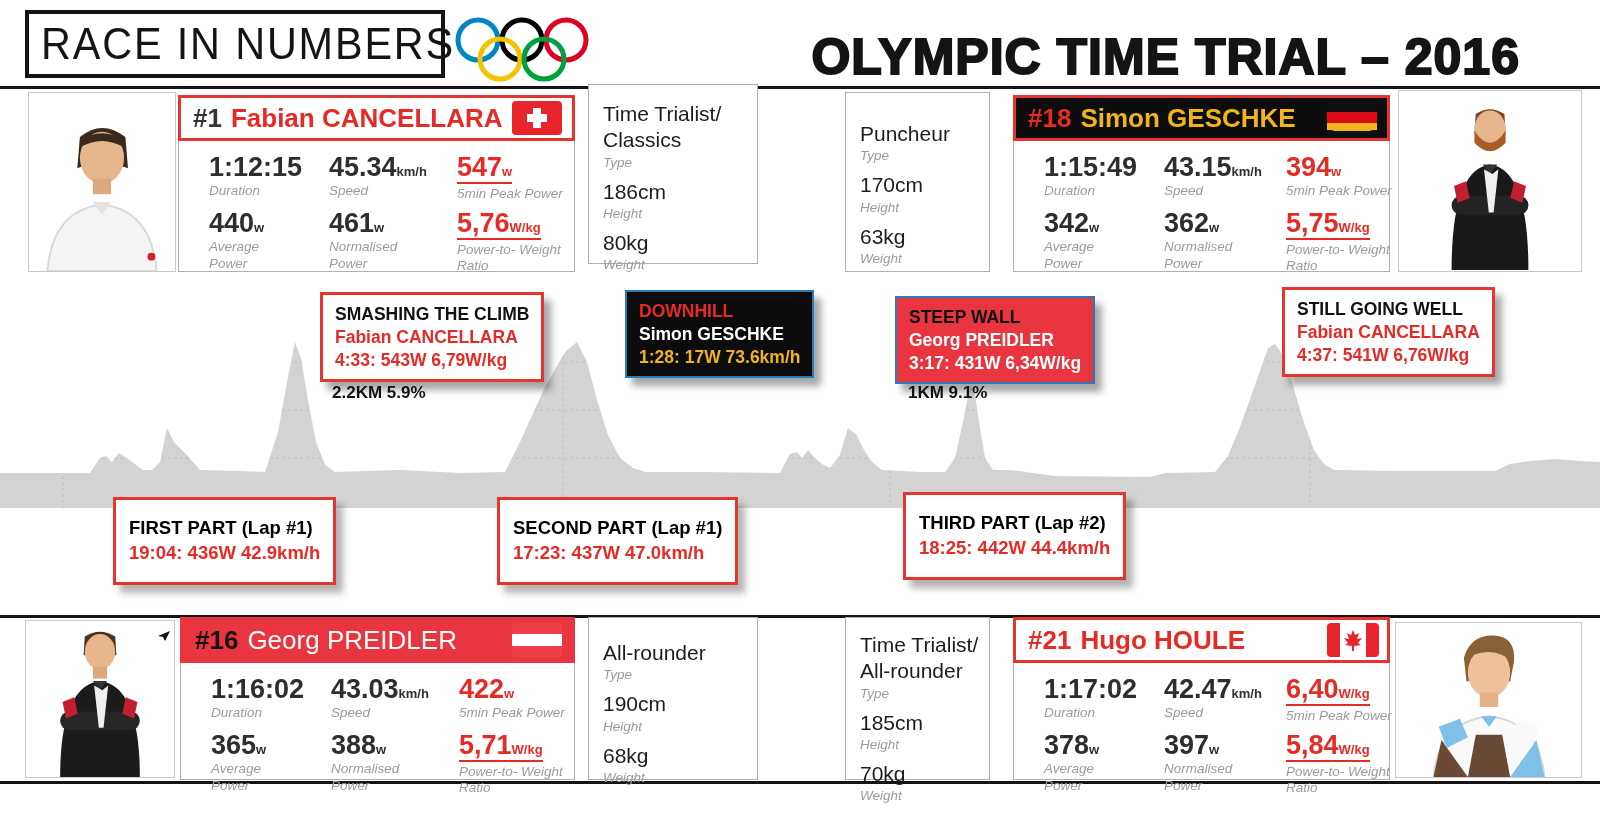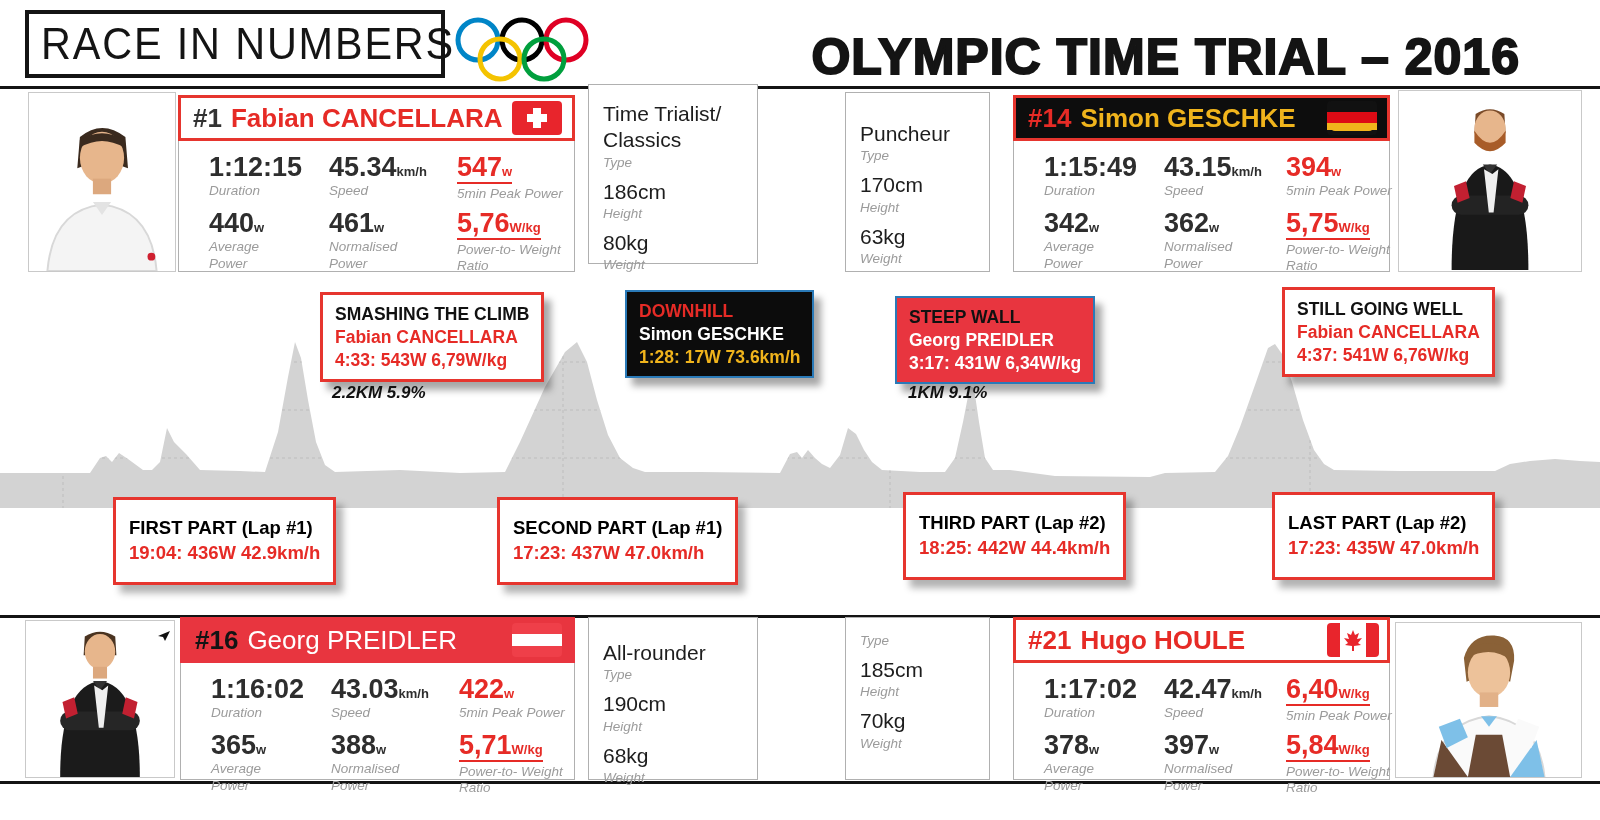--- a/index.html
+++ b/index.html
@@ -50,21 +50,21 @@
   .tb-v{font-size:21px;color:#1d1d1d;line-height:1.25;}
   .tb-l{font-size:13.5px;font-style:italic;color:var(--label);margin:1px 0 9px 0;}
 
   
   .ann{position:absolute;padding:8px 12px;font-weight:bold;font-size:17.5px;line-height:1.3;
     white-space:nowrap;box-shadow:7px 8px 7px rgba(0,0,0,.35);}
   .ann-white{background:#fff;border:3px solid var(--red);}
   .ann-black{background:#0c0c0c;border:2px solid #2a7ab8;}
   .ann-red{background:var(--boxred);border:2px solid #2a7ab8;}
   .t-black{color:#111;} .t-red{color:var(--textred);} .t-white{color:#fff;} .t-gold{color:var(--gold);}
-  .grade{position:absolute;font-weight:bold;font-size:17px;color:#111;white-space:nowrap;font-style:italic;}
+  .grade{position:absolute;font-weight:bold;font-size:17px;color:#111;white-space:nowrap;}
 
   .lap{position:absolute;background:#fff;border:3px solid var(--red);padding:16px 13px;
     font-weight:bold;font-size:18.5px;line-height:1.35;white-space:nowrap;box-shadow:7px 8px 7px rgba(0,0,0,.3);}
   .lap .lv{color:var(--textred);}
 
   .profile-svg{position:absolute;left:0;top:272px;}
   .cursor{position:absolute;left:155px;top:628px;}
 </style>
 </head>
 <body>
@@ -164,21 +164,21 @@
     <div class="tb-v">Puncheur</div>
     <div class="tb-l">Type</div>
     <div class="tb-v">170cm</div>
     <div class="tb-l">Height</div>
     <div class="tb-v">63kg</div>
     <div class="tb-l">Weight</div>
   </div>
 
   <div class="card narrow" style="left:1013px;top:95px;width:377px;height:177px">
     <div class="card-head head-black">
-      <span class="num" style="color:var(--textred)">#14</span>
+      <span class="num" style="color:var(--textred)">#18</span>
       <span style="color:var(--gold)">Simon GESCHKE</span>
       <span class="flag">
         <svg width="50" height="34" viewBox="0 0 50 34">
             <rect width="50" height="34" rx="4" fill="#111"></rect>
             <path d="M0,11 h50 v12 h-50 Z" fill="#dd0b15"></path>
             <path d="M4,23 h42 a4,4 0 0 1 0,0 v3 a4,4 0 0 1 -4,4 h-34 a4,4 0 0 1 -4,-4 Z" fill="#f0b41c"></path>
             <rect x="0" y="22" width="50" height="7" fill="#f0b41c"></rect>
           </svg>
       </span>
     </div>
@@ -282,24 +282,20 @@
       <div class="lv">19:04: 436W 42.9km/h</div>
     </div>
   <div class="lap" style="left:497px;top:497px">
     <div class="lt">SECOND PART (Lap #1)</div>
       <div class="lv">17:23: 437W 47.0km/h</div>
     </div>
   <div class="lap" style="left:903px;top:492px">
     <div class="lt">THIRD PART (Lap #2)</div>
       <div class="lv">18:25: 442W 44.4km/h</div>
     </div>
-  <div class="lap" style="left:1272px;top:492px">
-    <div class="lt">LAST PART (Lap #2)</div>
-      <div class="lv">17:23: 435W 47.0km/h</div>
-    </div>
 
   <div class="rule" style="top:615px"></div>
   <div class="rule" style="top:781px"></div>
 
   <div class="photo" style="left:25px;top:620px;width:150px;height:158px">
     <svg width="118" height="150" viewBox="0 0 100 128">
       <path d="M37,8 Q50,0 63,8 L64,24 L36,24 Z" fill="#4a3320"></path>
       <ellipse cx="50" cy="21" rx="13" ry="15" fill="#e7b68c"></ellipse>
       <rect x="44" y="34" width="12" height="10" fill="#dca87e"></rect>
       <path d="M16,128 Q16,50 50,46 Q84,50 84,128 Z" fill="#1b1b1b"></path>
@@ -356,20 +352,21 @@
   <div class="type-box" style="left:588px;top:617px;width:170px;height:163px;padding-top:22px">
     <div class="tb-v">All-rounder</div>
     <div class="tb-l">Type</div>
     <div class="tb-v">190cm</div>
     <div class="tb-l">Height</div>
     <div class="tb-v">68kg</div>
     <div class="tb-l">Weight</div>
   </div>
 
   <div class="type-box" style="left:845px;top:617px;width:145px;height:163px;padding-top:14px">
+    <div class="tb-v">Time Trialist/ All-rounder</div>
     <div class="tb-l">Type</div>
     <div class="tb-v">185cm</div>
     <div class="tb-l">Height</div>
     <div class="tb-v">70kg</div>
     <div class="tb-l">Weight</div>
   </div>
 
   <div class="card narrow" style="left:1013px;top:617px;width:377px;height:163px">
     <div class="card-head head-white">
       <span class="num" style="color:var(--textred)">#21</span>

